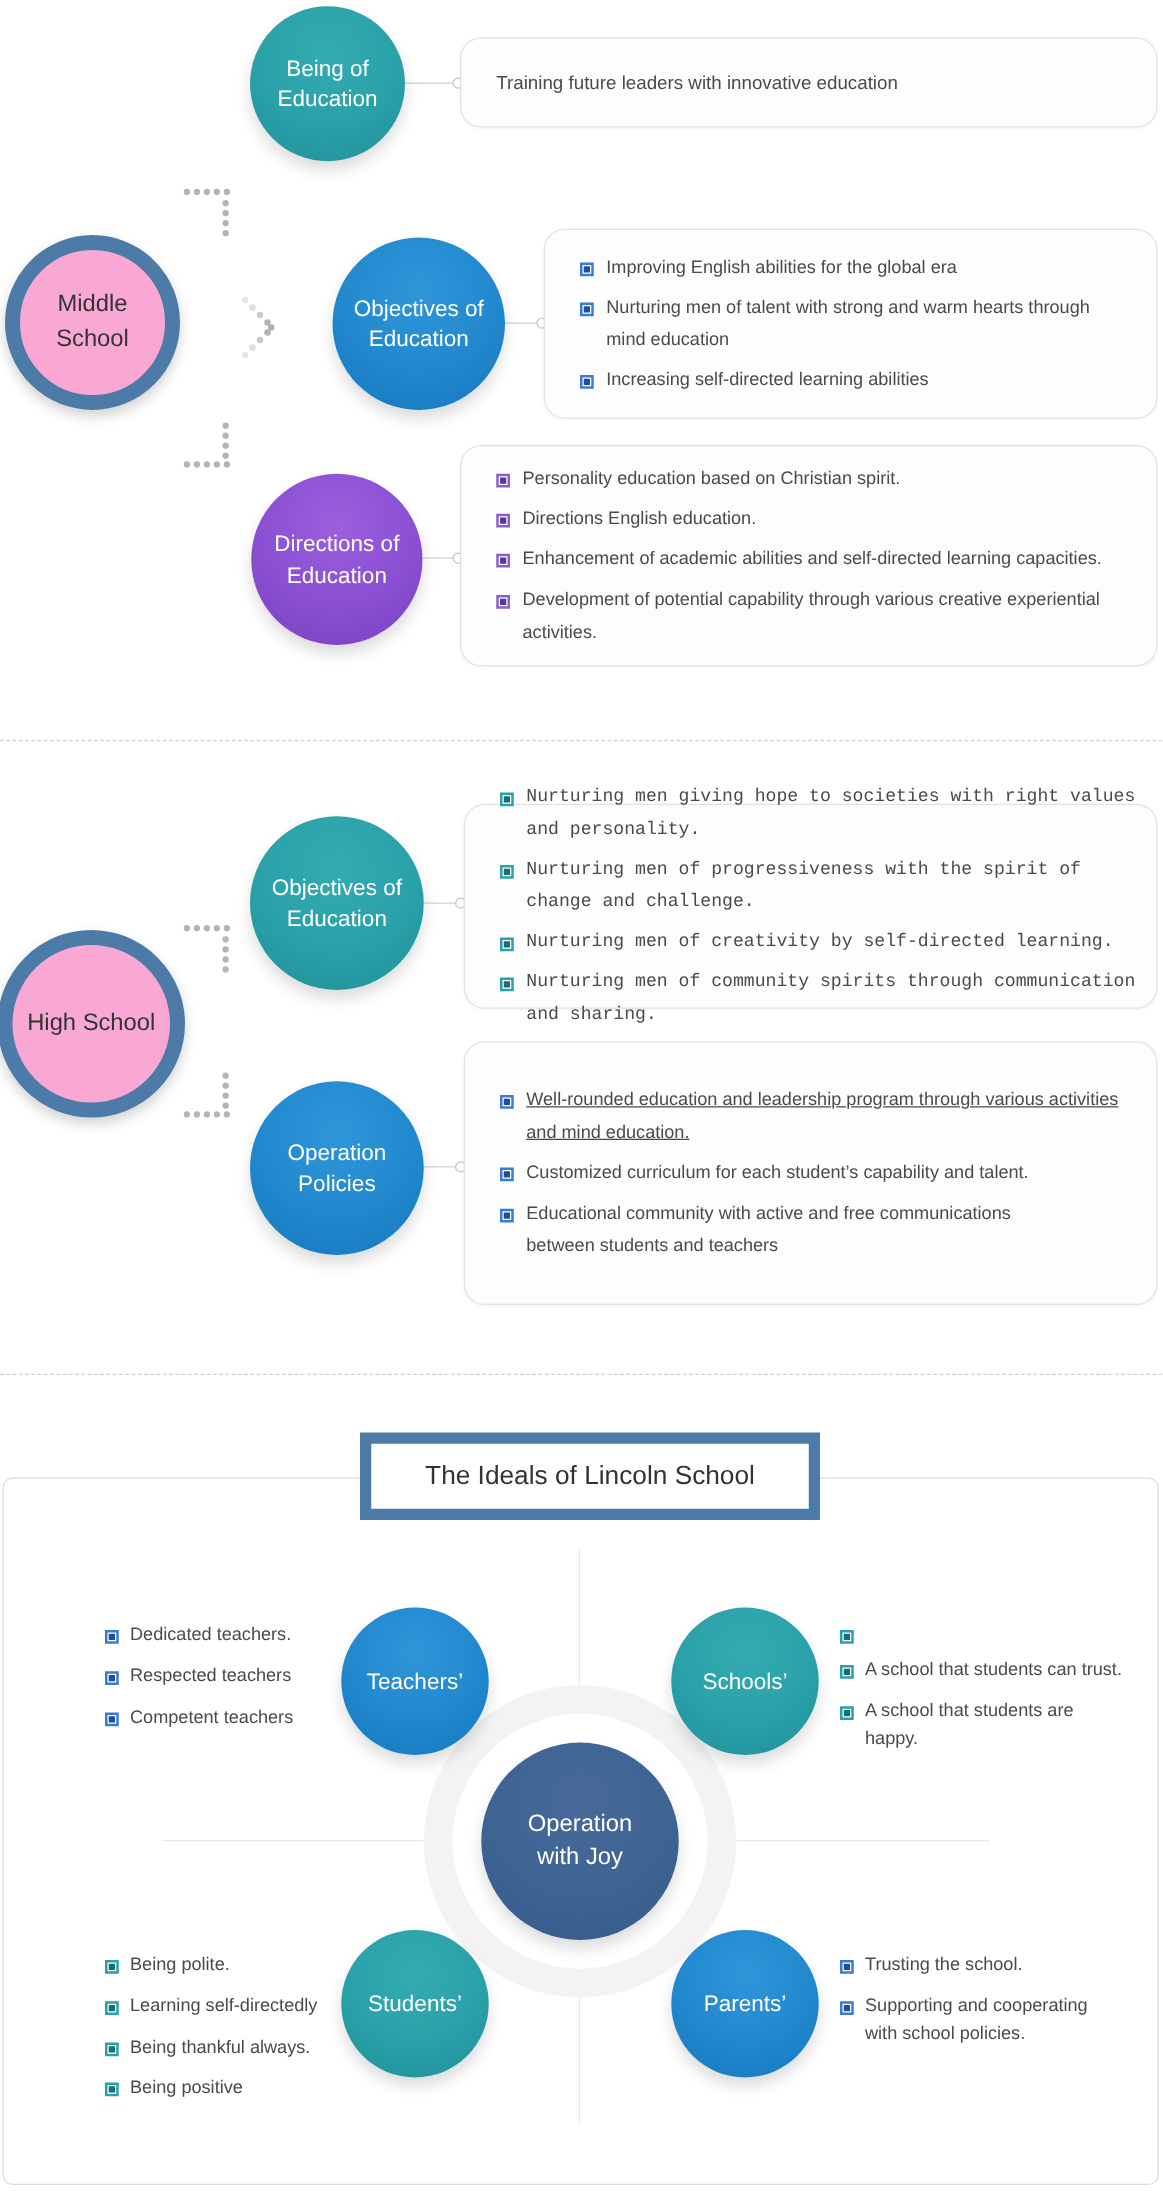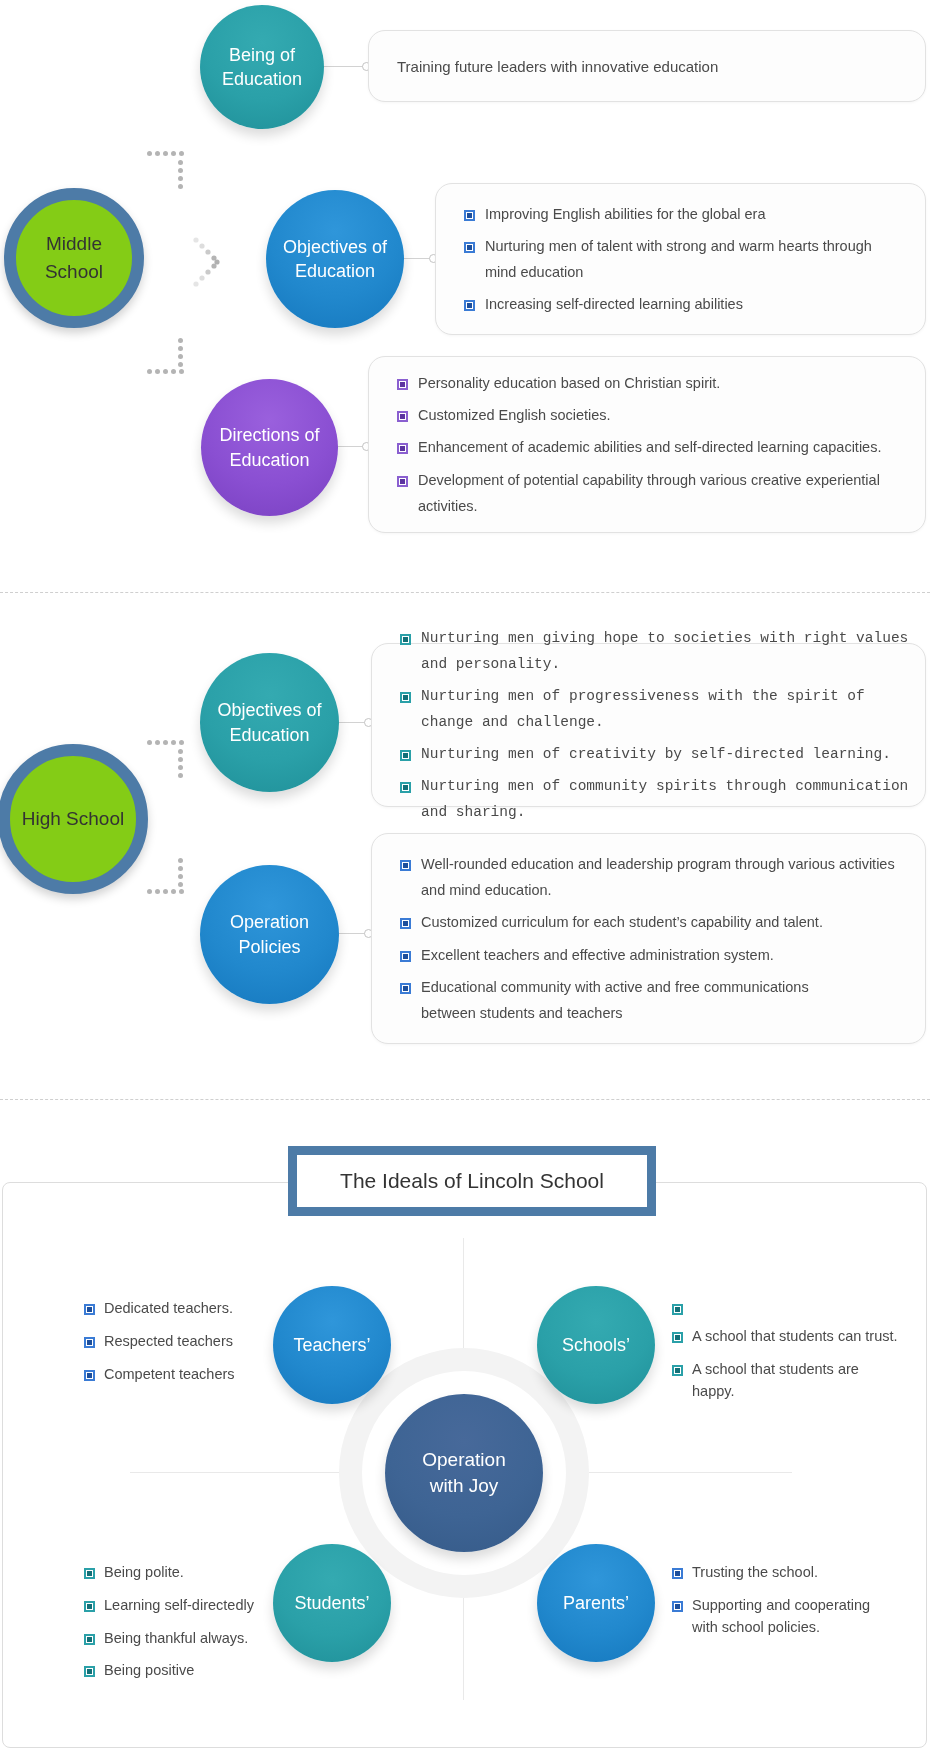--- a/index.html
+++ b/index.html
@@ -20,21 +20,21 @@
   .purple{background:radial-gradient(circle at 50% 30%, #9a60dd 0%, #8a4fd2 55%, #7940c0 100%);}
   .navy  {background:radial-gradient(circle at 50% 30%, #47699a 0%, #3e6494 55%, #355a88 100%);}
   .emblem{position:absolute;inset:0;border-radius:50%;overflow:hidden;pointer-events:none;z-index:1;}
   .emblem .star{
     position:absolute;left:50%;top:46%;width:84px;height:80px;transform:translate(-50%,-50%);
     background:rgba(255,255,255,.12);
     clip-path:polygon(50% 0%,61% 34%,98% 34%,68% 56%,79% 92%,50% 70%,21% 92%,32% 56%,2% 34%,39% 34%);
   }
   
   .ring{
-    position:absolute;border:12px solid #4d7ba7;background:#84cc16;border-radius:50%;
+    position:absolute;border:12px solid #4d7ba7;background:#f9a8d4;border-radius:50%;
     display:flex;align-items:center;justify-content:center;text-align:center;
     color:#333;font-size:19px;line-height:1.45;box-shadow:0 5px 10px rgba(0,0,0,.18);
   }
   
   .infobox{
     position:absolute;background:#fdfdfd;border:1px solid #e2e2e2;border-radius:17px;
     display:flex;flex-direction:column;justify-content:center;
     padding:10px 12px 10px 28px;box-sizing:border-box;box-shadow:0 1px 3px rgba(0,0,0,.04);
   }
   .infobox p{margin:0;font-size:15px;color:#4a4a4a;}
@@ -162,21 +162,21 @@
     <span><span>Directions of</span><br><span>Education</span></span>
   </div>
   <div class="infobox" style="left:368px;top:356px;width:558px;height:177px;">
     <ul>
       <li>
           <span class="sq b-purple"></span>
           <span>Personality education based on Christian spirit.</span>
         </li>
       <li>
           <span class="sq b-purple"></span>
-          <span>Customized English societies.</span>
+          <span>Directions English education.</span>
         </li>
       <li>
           <span class="sq b-purple"></span>
           <span>Enhancement of academic abilities and self-directed learning capacities.</span>
         </li>
       <li>
           <span class="sq b-purple"></span>
           <span style="max-width:470px;">Development of potential capability through various creative experiential activities.</span>
         </li>
     </ul>
@@ -248,29 +248,25 @@
   <div class="bubble blue" style="left:200px;top:865px;width:139px;height:139px;">
     <span class="emblem">
         <i class="star"></i>
       </span>
     <span><span>Operation</span><br><span>Policies</span></span>
   </div>
   <div class="infobox" style="left:371px;top:833px;width:555px;height:211px;">
     <ul>
       <li>
           <span class="sq b-blue"></span>
-          <span style="max-width:478px;">Well-rounded education and leadership program through various activities and mind education.</span>
+          <span style="max-width:478px;text-decoration:underline;">Well-rounded education and leadership program through various activities and mind education.</span>
         </li>
       <li>
           <span class="sq b-blue"></span>
           <span>Customized curriculum for each student’s capability and talent.</span>
-        </li>
-      <li>
-          <span class="sq b-blue"></span>
-          <span>Excellent teachers and effective administration system.</span>
         </li>
       <li>
           <span class="sq b-blue"></span>
           <span style="max-width:420px;">Educational community with active and free communications between students and teachers</span>
         </li>
     </ul>
   </div>
 
   <div class="dashed" style="top:1099px;"></div>
 

